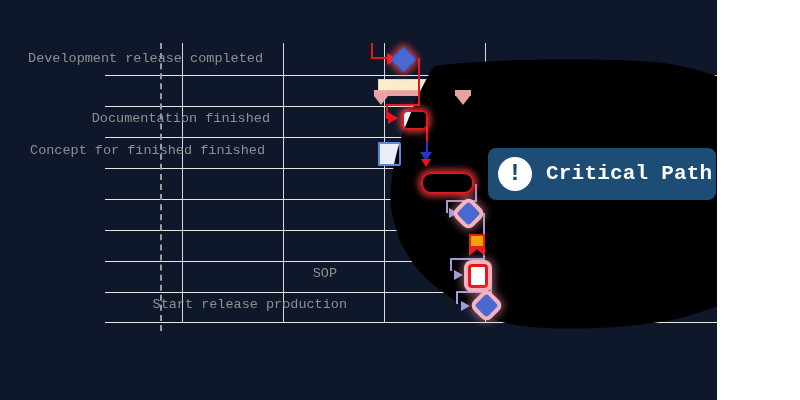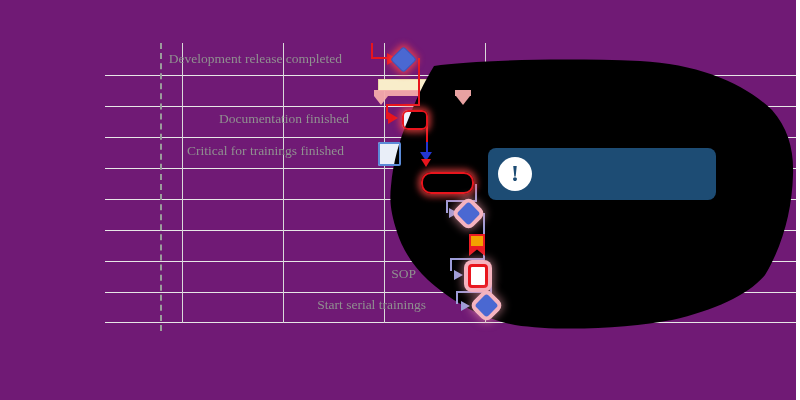--- a/index.html
+++ b/index.html
@@ -1,18 +1,18 @@
 <!DOCTYPE html>
 <html><head>
 <meta charset="utf-8">
 <style>
   html,body{margin:0;padding:0;background:#fff;}
   *{box-sizing:border-box;}
-  #stage{position:relative;width:796px;height:400px;background:#701a75;overflow:hidden;
-         font-family:Liberation Serif, serif;}
+  #stage{position:relative;width:717px;height:400px;background:#0f172a;overflow:hidden;
+         font-family:Liberation Mono, monospace;}
   .abs{position:absolute;}
   
   .hline{position:absolute;height:1px;background:#e7e7e7;left:105px;width:693px;}
   .vline{position:absolute;width:1px;background:#d9d9d9;top:43px;height:280px;}
   .dashline{position:absolute;width:0;border-left:2px dashed #9c9c9c;top:43px;height:288px;left:160px;}
   
   .rowlabel{position:absolute;height:18px;line-height:18px;font-size:13.5px;color:#909090;white-space:nowrap;}
   
   .seg{position:absolute;}
   .red-seg{background:#e8151d;}
@@ -79,23 +79,23 @@
       C 630 328, 560 332, 515 325
       C 478 318, 448 298, 428 280
       C 412 265, 402 248, 397 232
       C 392 216, 389 204, 391 186
       C 393 162, 400 138, 408 120
       C 415 102, 424 82, 434 66 Z"></path>
   </svg>
 
   <div class="rowlabel" style="right:454px;top:50px;">Development release completed</div>
   <div class="rowlabel" style="right:447px;top:110px;">Documentation finished</div>
-  <div class="rowlabel" style="right:452px;top:142px;">Critical for trainings finished</div>
+  <div class="rowlabel" style="right:452px;top:142px;">Concept for finished finished</div>
   <div class="rowlabel" style="right:380px;top:265px;">SOP</div>
-  <div class="rowlabel" style="right:370px;top:296px;">Start serial trainings</div>
+  <div class="rowlabel" style="right:370px;top:296px;">Start release production</div>
 
   <div class="bracket" style="left:455px;top:90px;width:16px;height:6px;"></div>
   <div class="bracket-tri" style="left:456px;top:96px;"></div>
 
   <div class="seg red-seg" style="left:371px;top:43px;width:2px;height:15px;"></div>
   <div class="seg red-seg" style="left:371px;top:57px;width:16px;height:2px;"></div>
   <div class="arr-r" style="left:387px;top:53px;"></div>
 
   <div class="seg red-seg" style="left:418px;top:58px;width:2px;height:47px;"></div>
   <div class="seg red-seg" style="left:386px;top:104px;width:34px;height:2px;"></div>
@@ -127,15 +127,16 @@
   <div class="taskborder glow-red" style="left:402px;top:110px;width:26px;height:20px;"></div>
   <div class="abs" style="left:378px;top:142px;width:23px;height:24px;border:2px solid #5b8bd8;border-radius:2px;"></div>
   <div class="taskborder glow-red" style="left:421px;top:172px;width:53px;height:22px;border-radius:10px;"></div>
   <div class="diamond ring-pink" style="left:460px;top:205px;width:17px;height:17px;border:none;"></div>
   <div class="flag"></div>
   <div class="abs ring-pink" style="left:468px;top:264px;width:20px;height:24px;background:#ffffff;border:3px solid #e8151d;border-radius:4px;"></div>
   <div class="diamond ring-pink" style="left:478px;top:297px;width:17px;height:17px;border:none;"></div>
 
   <div class="tooltip">
     <div class="circle">!</div>
+    <div class="tlabel">Critical Path</div>
   </div>
 
 </div>
 
 </body></html>

